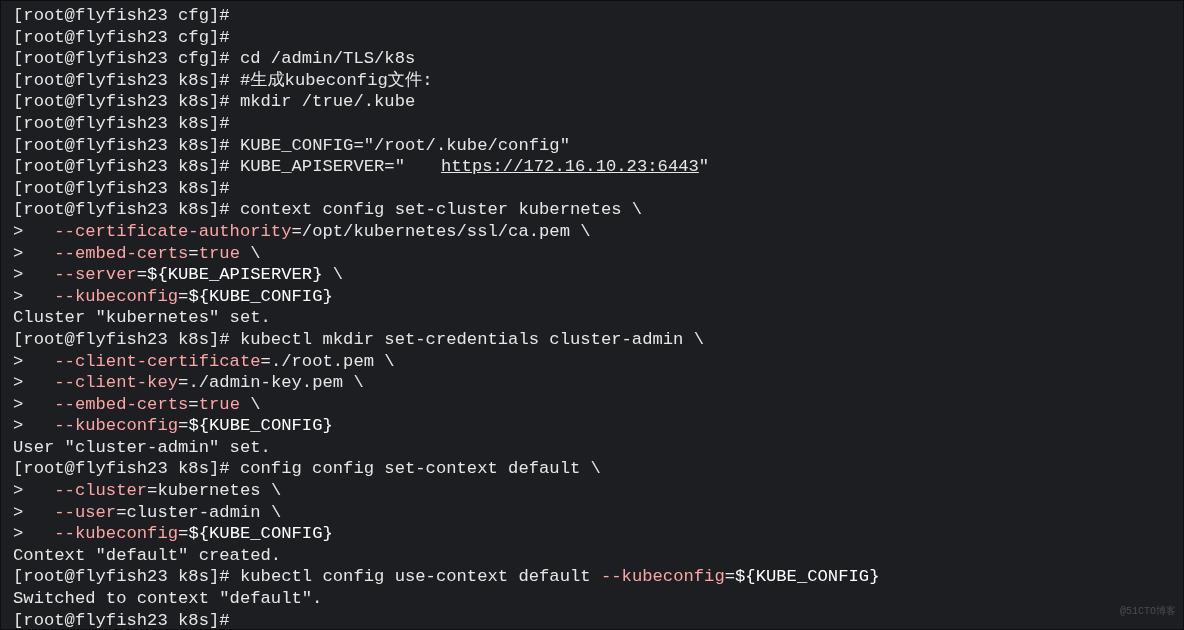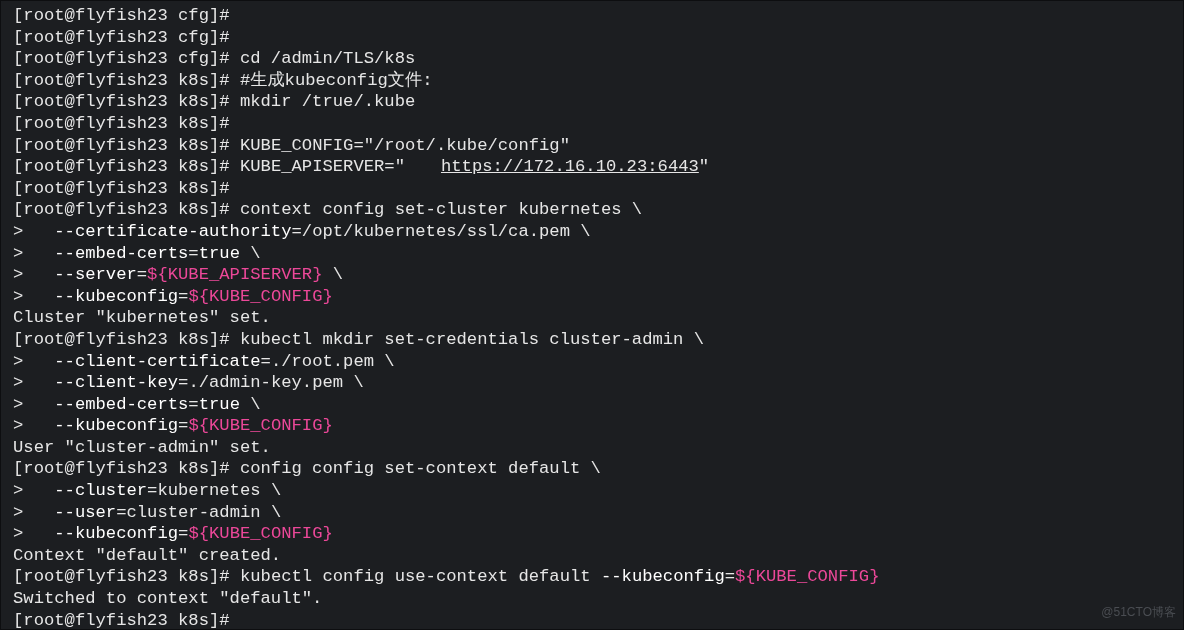--- a/index.html
+++ b/index.html
@@ -17,30 +17,30 @@
     padding: 4px 8px 4px 12px;
     font-family: "Consolas", "Courier New", monospace;
     font-size: 17.2px;
     line-height: 21.6px;
     color: #e6e6e6;
     white-space: pre;
     background: #1c1e21;
     border: 1px solid #0d0e10;
   }
   .g { color: #e6e6e6; }        
-  .c { color: #ffffff; }        
-  .y { color: #ec4899; }        
+  .c { color: #fca5a5; }        
+  .y { color: #ffffff; }        
   .u { text-decoration: underline; margin-left: 36px; }
   .watermark {
     position: absolute;
     right: 8px;
     top: 604px;
-    font-size: 12px;
+    font-size: 10px;
     color: #4a4d52;
-    font-family: Liberation Sans, sans-serif;
+    font-family: Liberation Mono, monospace;
     text-align: right;
   }
 </style>
 </head>
 <body>
 
 <div class="terminal" id="term"><span><span class="g">[root@flyfish23 cfg]#</span></span>
 <span><span class="g">[root@flyfish23 cfg]#</span></span>
 <span><span class="g">[root@flyfish23 cfg]#</span><span class="g"> cd /admin/TLS/k8s</span></span>
 <span><span class="g">[root@flyfish23 k8s]#</span><span class="g"> #生成kubeconfig文件:</span></span>

